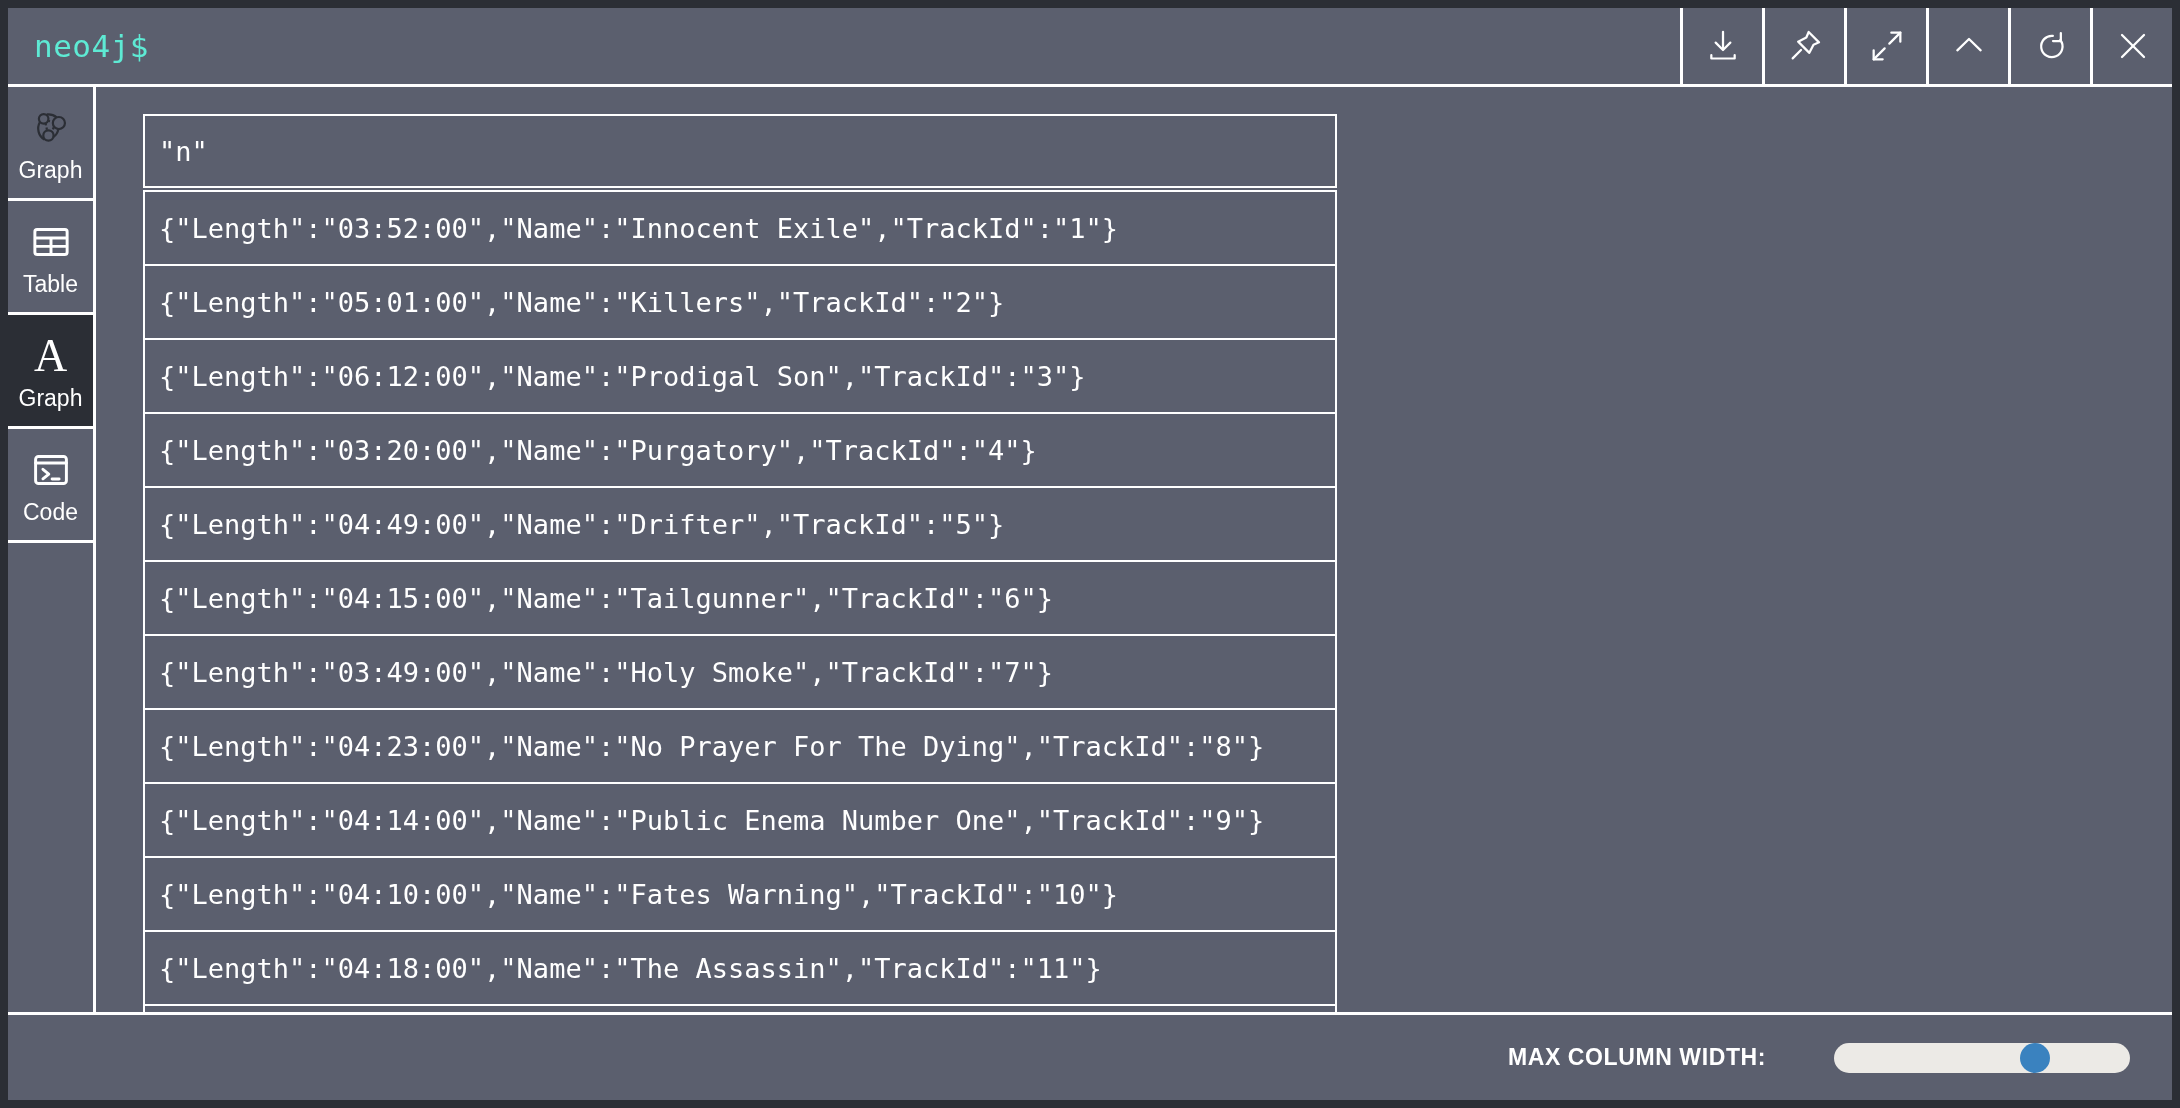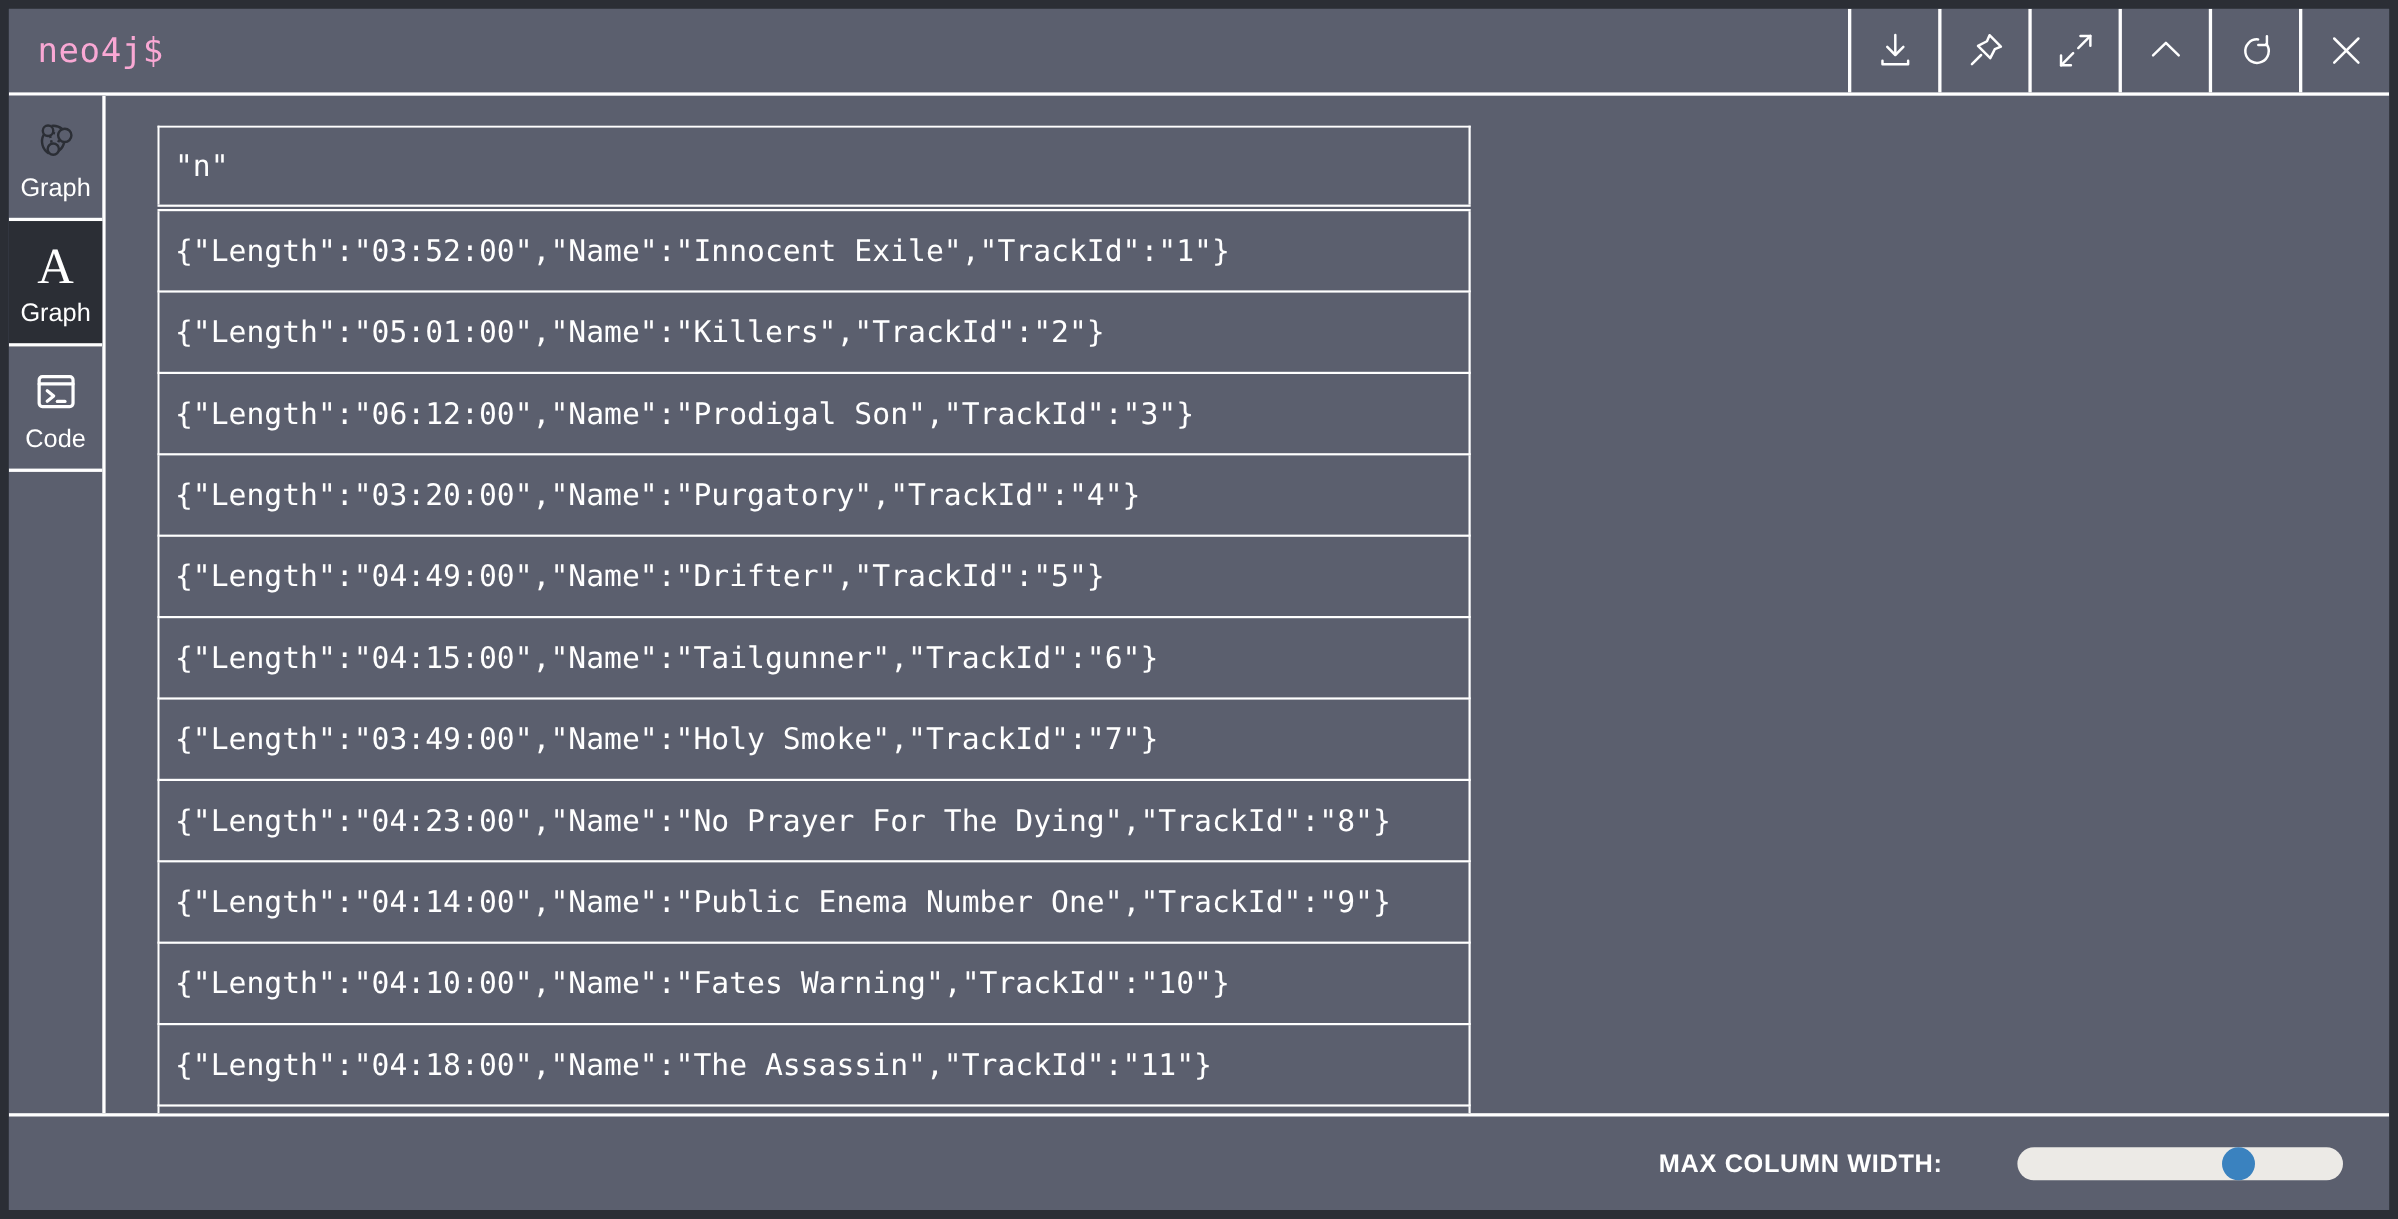--- a/index.html
+++ b/index.html
@@ -40,21 +40,21 @@
     display: flex;
     align-items: center;
     padding-left: 26px;
     font-family: "DejaVu Sans Mono", monospace;
     font-size: 31px;
     letter-spacing: 0.5px;
     white-space: nowrap;
     overflow: hidden;
   }
   .prompt {
-    color: #f9a8d4;
+    color: #5eead4;
     margin-right: 16px;
   }
   .query-text { color: #ffffff; }
 
   .topbar-actions {
     display: flex;
     align-items: stretch;
     flex: 0 0 auto;
   }
   .tb-btn {
@@ -277,20 +277,31 @@
             <path d="M9.0 9.4 L9.9 13.4" stroke-dasharray="1.2 1.2"></path>
             <path d="M13.5 11.6 L12.5 14.2" stroke-dasharray="1.2 1.2"></path>
             <path d="M5.9 8.9 A7 7 0 0 0 8.4 18.3"></path>
             <path d="M16.0 12.6 A6.5 6.5 0 0 1 13.2 17.0"></path>
             <path d="M9.7 4.6 A7 7 0 0 1 15.1 6.2"></path>
           </svg>
         </span>
         <span class="side-label">Graph</span>
       </div>
 
+      <div class="side-item">
+        <span class="side-icon">
+          <svg width="44" height="44" viewBox="0 0 24 24" fill="none" stroke="#ffffff" stroke-width="1.6" stroke-linejoin="round">
+            <rect x="3.2" y="5.2" width="17.6" height="13.6" rx="1.2"></rect>
+            <path d="M3.2 9.8 L20.8 9.8"></path>
+            <path d="M3.2 14.4 L20.8 14.4"></path>
+            <path d="M12 9.8 L12 18.8"></path>
+          </svg>
+        </span>
+        <span class="side-label">Table</span>
+      </div>
 
       <div class="side-item active">
         <span class="side-icon">
           <span class="side-glyph">A</span>
         </span>
         <span class="side-label">Graph</span>
       </div>
 
       <div class="side-item">
         <span class="side-icon">

